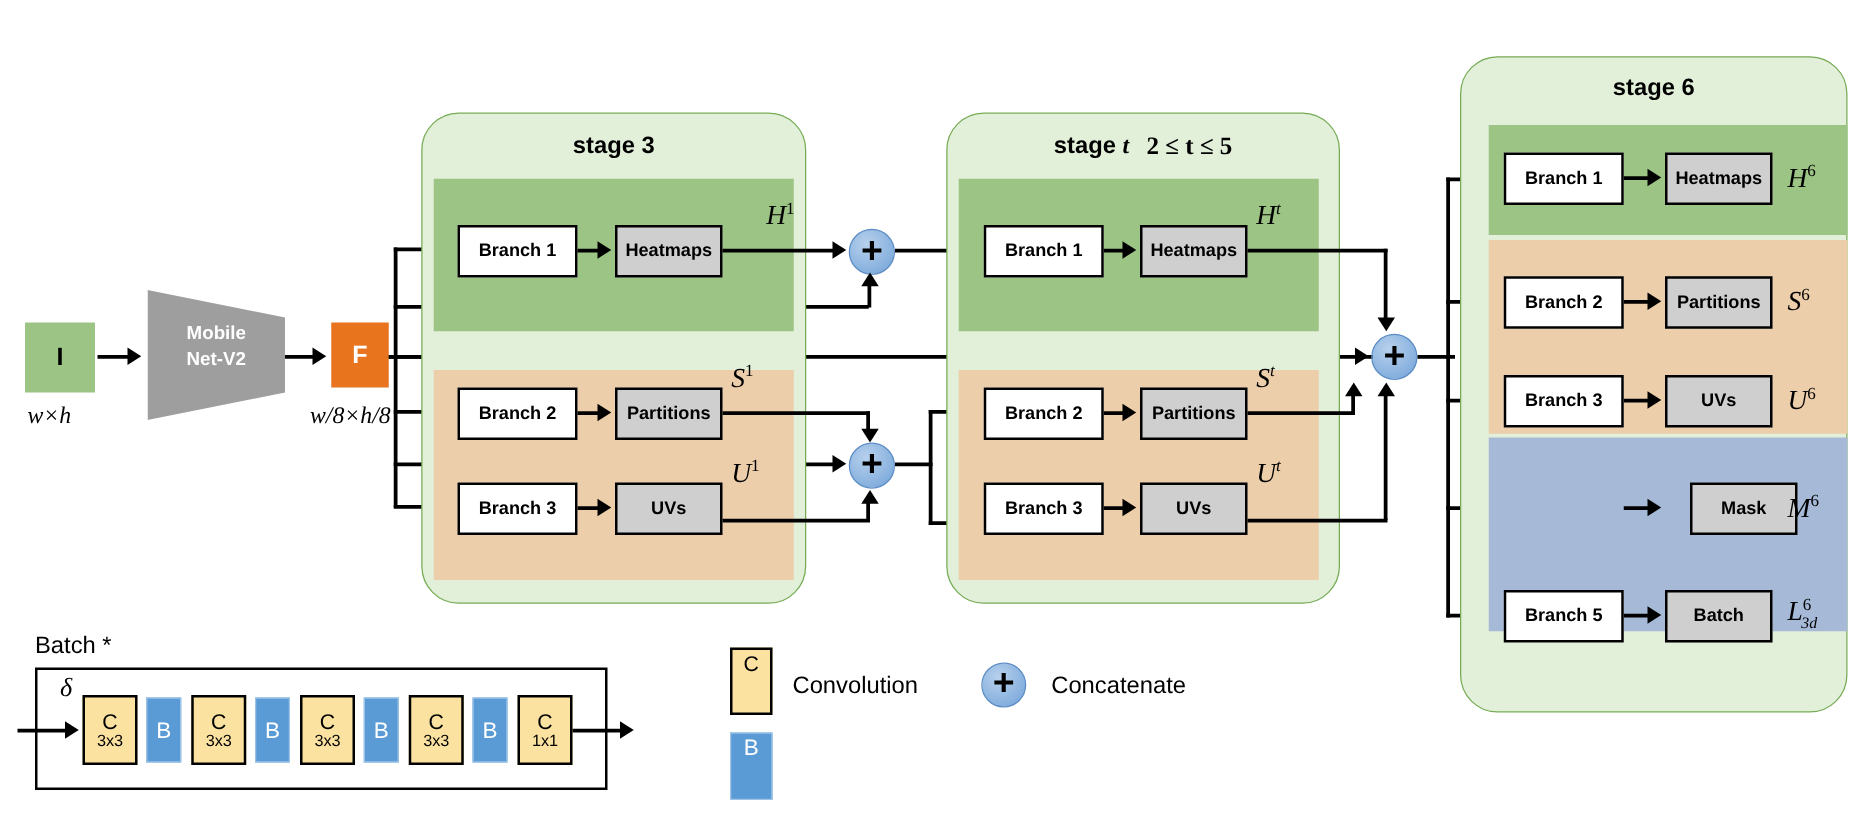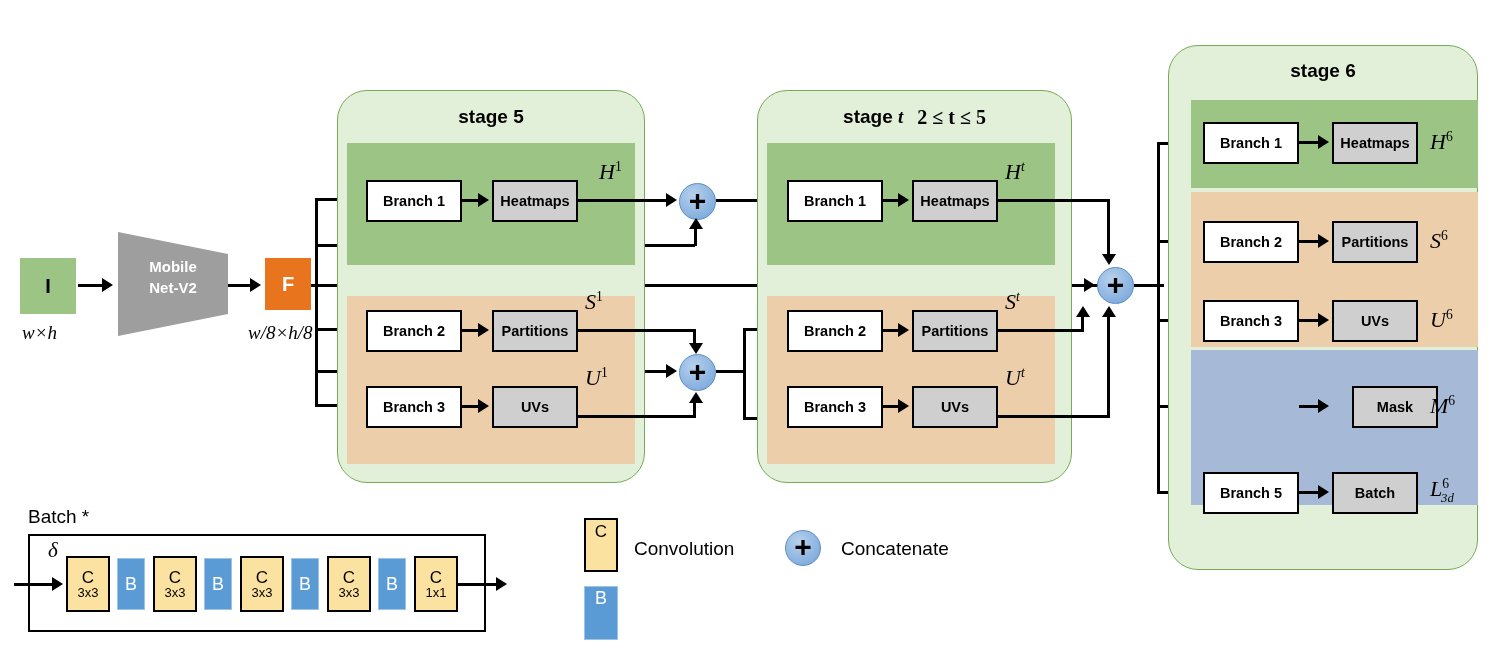--- a/index.html
+++ b/index.html
@@ -147,30 +147,30 @@
   <div class="abs arrow-r" style="left:355px;top:398px;"></div>
 
   <div class="abs h-line" style="left:311px;top:284px;width:800px;"></div>
 
   <div class="abs h-line" style="left:315px;top:244px;width:380px;"></div>
 
   <div class="abs h-line" style="left:315px;top:370px;width:358px;"></div>
   <div class="abs arrow-r" style="left:666px;top:364px;"></div>
 
   <div class="abs stage-card" style="left:337px;top:90px;width:308px;height:393px;"></div>
-  <div class="abs stage-title" style="left:337px;top:104px;width:308px;height:26px;">stage 5</div>
+  <div class="abs stage-title" style="left:337px;top:104px;width:308px;height:26px;">stage 3</div>
 
   <div class="abs band-green" style="left:347px;top:143px;width:288px;height:122px;"></div>
   <div class="abs band-orange" style="left:347px;top:296px;width:288px;height:168px;"></div>
 
   <div class="abs wbox" style="left:366px;top:180px;width:96px;height:42px;">Branch 1</div>
   <div class="abs h-line" style="left:462px;top:199px;width:22px;"></div>
   <div class="abs arrow-r" style="left:478px;top:193px;"></div>
   <div class="abs gbox" style="left:492px;top:180px;width:86px;height:42px;">Heatmaps</div>
-  <div class="abs mathlab" style="left:599px;top:160px;"><span>H</span><sup>1</sup></div>
+  <div class="abs mathlab" style="left:613px;top:160px;"><span>H</span><sup>1</sup></div>
 
   <div class="abs wbox" style="left:366px;top:310px;width:96px;height:42px;">Branch 2</div>
   <div class="abs h-line" style="left:462px;top:329px;width:22px;"></div>
   <div class="abs arrow-r" style="left:478px;top:323px;"></div>
   <div class="abs gbox" style="left:492px;top:310px;width:86px;height:42px;">Partitions</div>
   <div class="abs mathlab" style="left:585px;top:290px;"><span>S</span><sup>1</sup></div>
 
   <div class="abs wbox" style="left:366px;top:386px;width:96px;height:42px;">Branch 3</div>
   <div class="abs h-line" style="left:462px;top:405px;width:22px;"></div>
   <div class="abs arrow-r" style="left:478px;top:399px;"></div>

